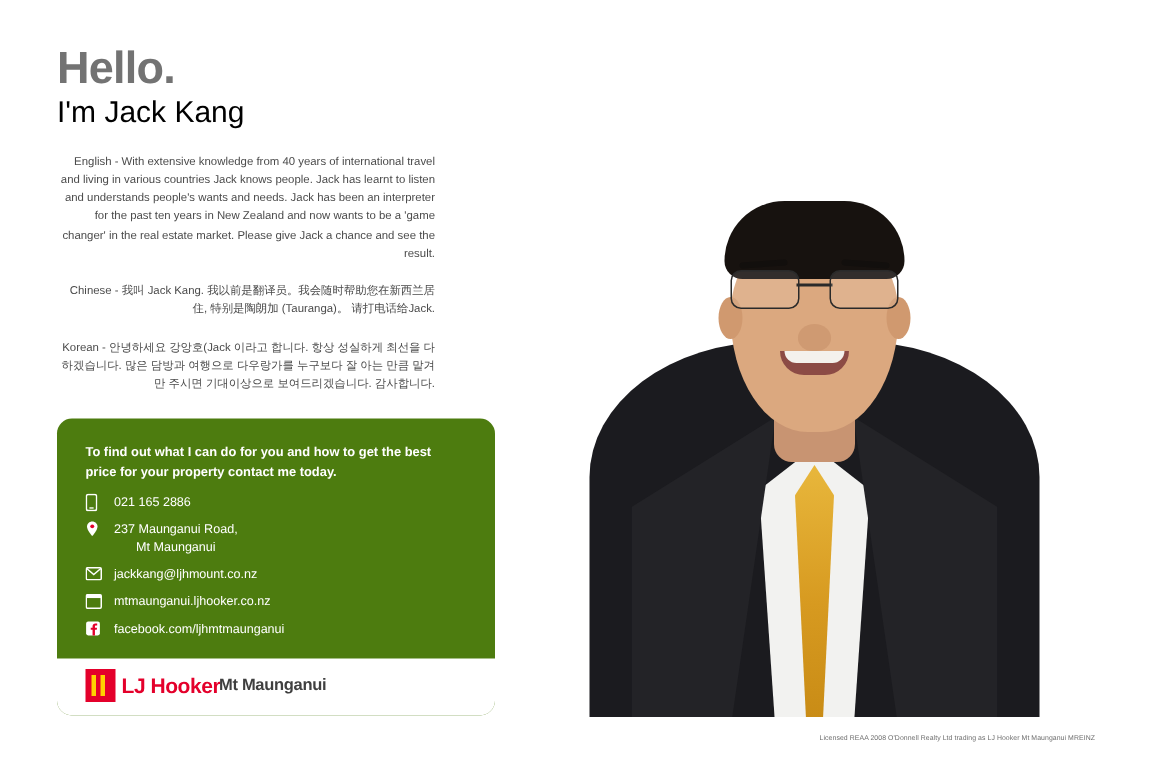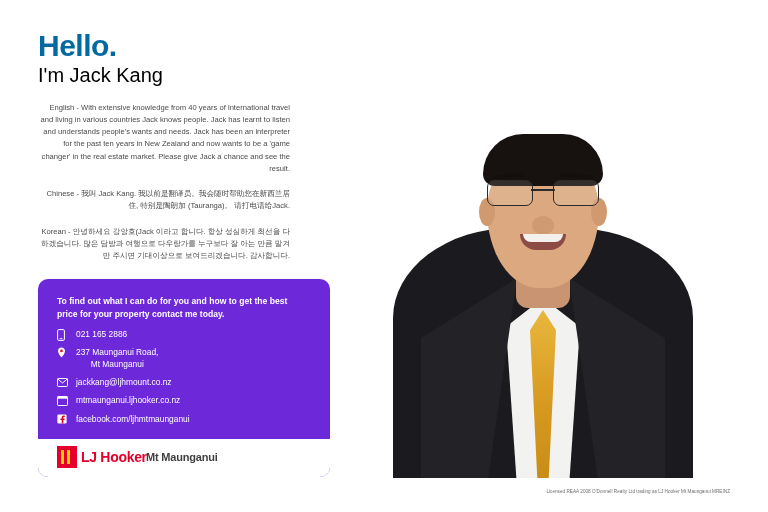--- a/index.html
+++ b/index.html
@@ -24,21 +24,21 @@
   
   .left-col {
     position: absolute;
     left: 38px;
     top: 30px;
     width: 290px;
   }
   .hello {
     font-size: 30px;
     font-weight: bold;
-    color: #0369a1;
+    color: #737373;
     letter-spacing: -0.5px;
     line-height: 1.05;
     margin: 0 0 2px 0;
   }
   .name {
     font-size: 20px;
     font-weight: normal;
     color: #000000;
     line-height: 1.1;
     margin: 0 0 16px 0;
@@ -55,21 +55,21 @@
     line-height: 1.6;
   }
 
   
   .card {
     position: absolute;
     left: 38px;
     top: 279px;
     width: 292px;
     height: 198px;
-    background: #6d28d9;
+    background: #4d7c0f;
     border-radius: 10px;
     color: #ffffff;
   }
   .card-head {
     position: absolute;
     left: 19px;
     top: 16px;
     width: 252px;
     font-size: 8.6px;
     font-weight: bold;

